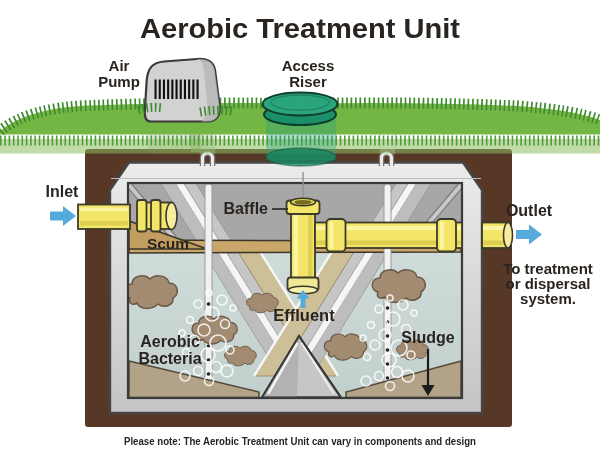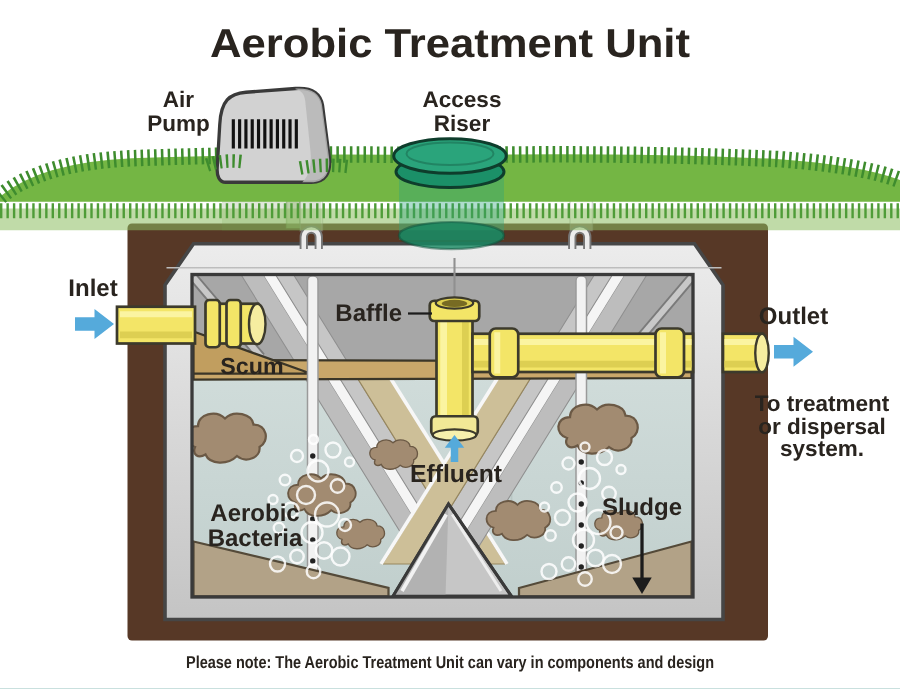--- a/index.html
+++ b/index.html
@@ -1,16 +1,16 @@
 <!DOCTYPE html>
 <html style="--text-dark: #29241f; --grass-green: #74b644; --grass-blade-dark: #3e8c2e; --grass-pale: #8cbe60; --soil-brown: #573826; --tank-gray: #d8d8d8; --headspace-gray: #a7a7a7; --water-gray-blue: #ccd8d6; --scum-tan: #c9a76a; --floor-tan: #b2a287; --sludge-brown: #a28b71; --pipe-yellow: #f3e567; --arrow-blue: #55aadb; --riser-teal: #2aa47b; --pump-gray: #d2d2d2;"><head>
 <meta charset="utf-8">
 <style>
   html,body{margin:0;padding:0;background:#ffffff;}
-  .stage{width:600px;height:459px;position:relative;overflow:hidden;background:#0f766e;}
+  .stage{width:600px;height:459px;position:relative;overflow:hidden;background:#f9a8d4;}
   svg{display:block;}
   .lbl{font-family:"Liberation Sans",sans-serif;font-weight:bold;fill:var(--text-dark,#29241f);}
   .c-grass{fill:var(--grass-green,#74b644);}
   .c-blade{stroke:var(--grass-blade-dark,#3e8c2e);}
   .c-soil{fill:var(--soil-brown,#573826);}
   .c-head{fill:var(--headspace-gray,#a7a7a7);}
   .c-scum{fill:var(--scum-tan,#c9a76a);}
   .c-floor{fill:var(--floor-tan,#b2a287);stroke:#544a39;stroke-width:1.5;}
   .c-sludge{fill:var(--sludge-brown,#a28b71);stroke:#6b5945;stroke-width:1.5;}
   .pipe{fill:var(--pipe-yellow,#f3e567);stroke:#3c3a2c;stroke-width:1.8;}

